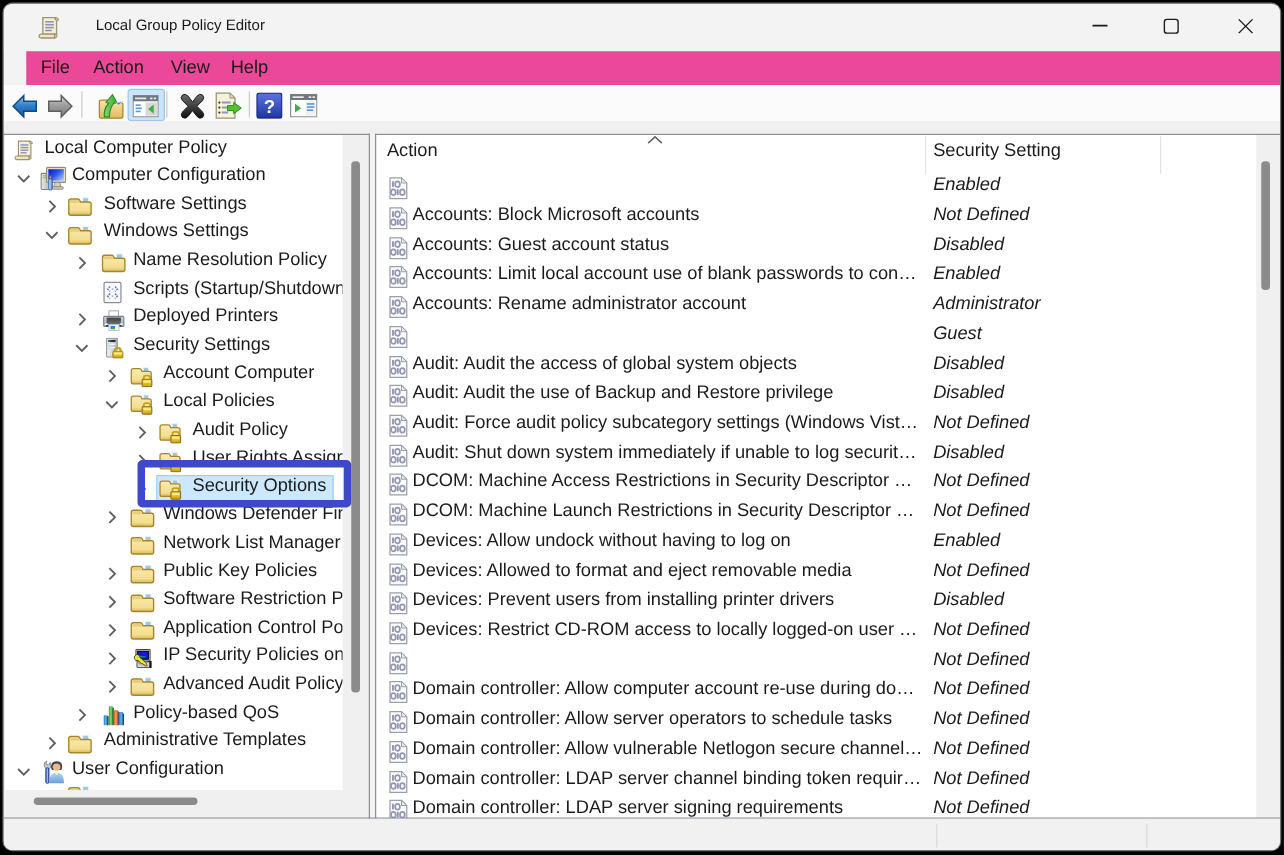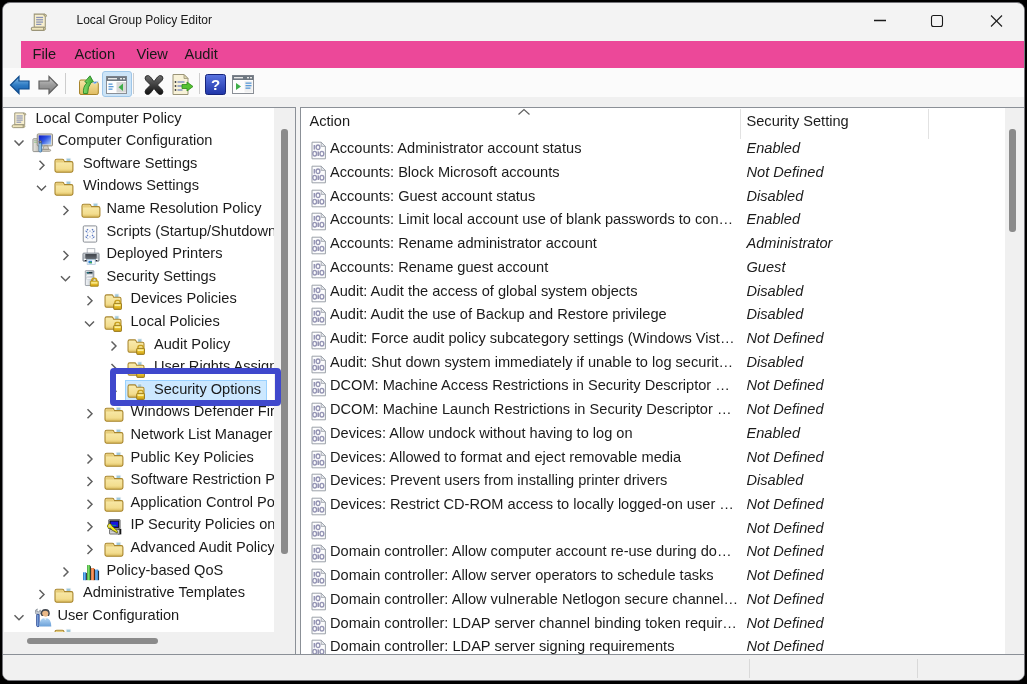--- a/index.html
+++ b/index.html
@@ -64,21 +64,21 @@
   <svg class="abs" style="left:862px;top:0" width="160" height="37">
     <line x1="9" y1="16.5" x2="21" y2="16.5" stroke="#1a1a1a" stroke-width="1.3"></line>
     <rect x="66.5" y="11.5" width="11" height="11" rx="2" fill="none" stroke="#1a1a1a" stroke-width="1.1"></rect>
     <line x1="126" y1="11.5" x2="137" y2="22.5" stroke="#1a1a1a" stroke-width="1.1"></line>
     <line x1="137" y1="11.5" x2="126" y2="22.5" stroke="#1a1a1a" stroke-width="1.1"></line>
   </svg>
   <div class="abs" id="menubar">
     <div class="menu" style="left:11.5px">File</div>
     <div class="menu" style="left:53.5px">Action</div>
     <div class="menu" style="left:115.5px">View</div>
-    <div class="menu" style="left:163.5px">Audit</div>
+    <div class="menu" style="left:163.5px">Help</div>
   </div>
   <div class="abs" id="toolbar">
     <div class="tbsep" style="left:62px"></div>
     <div class="tbsep" style="left:130px"></div>
     <div class="tbsep" style="left:196px"></div>
     <div class="tbi" style="left:6px"><svg width="22" height="22" viewBox="0 0 22 22">
       <path d="M10 2.5 L10 7 L20 7 L20 15 L10 15 L10 19.5 L1.5 11 Z" fill="url(#ba)" stroke="#0d4a8c" stroke-width="1.2"></path>
       <defs>
                 <linearGradient id="ba" x1="0" y1="0" x2="0" y2="1">
                   <stop offset="0" stop-color="#8ec4ee"></stop>
@@ -337,21 +337,21 @@
 <rect x="10.2" y="11" width="8.2" height="6.4" rx="0.8" fill="url(#lkb20)" stroke="#8f6e10" stroke-width="0.9"></rect>
 <defs>
                   <linearGradient id="lkb20" x1="0" y1="0" x2="0" y2="1">
                     <stop offset="0" stop-color="#f6dc52"></stop>
                     <stop offset="0.5" stop-color="#e8c22e"></stop>
                     <stop offset="1" stop-color="#c89a14"></stop>
                   </linearGradient>
                 </defs>
 <rect x="11.2" y="12.2" width="6.2" height="1.6" rx="0.6" fill="#faeda0"></rect>
 </svg></div>
-<div class="tt" style="left:126.5px;top:182.3px">Devices Policies</div>
+<div class="tt" style="left:126.5px;top:182.3px">Account Computer</div>
 <div class="ti" style="left:99.5px;top:207.4px"><svg width="20" height="17" viewBox="0 0 21 18">
 <rect x="11.4" y="1" width="4.2" height="3.6" fill="#9fc8da" stroke="#eef2f5" stroke-width="0.7"></rect>
 <path d="M1 3.8 Q1 2 2.7 2 L8 2 Q9.1 2 9.5 3 L10.1 4.4 L16.3 4.4 Q17.9 4.4 17.9 6 L17.9 13.4 Q17.9 15 16.3 15 L2.6 15 Q1 15 1 13.4 Z" fill="url(#flg20)" stroke="#a8852c" stroke-width="1.1"></path>
 <defs>
                   <linearGradient id="flg20" x1="0" y1="0" x2="0" y2="1">
                     <stop offset="0" stop-color="#f9ecb0"></stop>
                     <stop offset="0.75" stop-color="#f3dd8e"></stop>
                     <stop offset="1" stop-color="#d8b85a"></stop>
                   </linearGradient>
                 </defs>
@@ -643,21 +643,20 @@
     <div style="position:absolute;left:0;top:31px;width:703px;height:517px;overflow:hidden">
 <div class="li" style="top:2.2px"><svg width="17" height="19" viewBox="0 0 17 19">
 <path d="M2 1.2 L11.2 1.2 L15.4 5.4 L15.4 17.8 L2 17.8 Z" fill="#fcfcfd" stroke="#9aa0a8" stroke-width="1"></path>
 <path d="M11.2 1.2 L11.2 5.4 L15.4 5.4 Z" fill="#e6eaee" stroke="#9aa0a8" stroke-width="0.8"></path>
 <rect x="3.6" y="4" width="1.5" height="4.6" fill="#9595b4"></rect>
 <ellipse cx="8" cy="6.3" rx="1.9" ry="2.3" fill="none" stroke="#9595b4" stroke-width="1.4"></ellipse>
 <ellipse cx="4.7" cy="12.7" rx="1.9" ry="2.3" fill="none" stroke="#9595b4" stroke-width="1.4"></ellipse>
 <rect x="7.5" y="10.4" width="1.5" height="4.6" fill="#9595b4"></rect>
 <ellipse cx="11.9" cy="12.7" rx="1.9" ry="2.3" fill="none" stroke="#9595b4" stroke-width="1.4"></ellipse>
 </svg></div>
-<div class="lp" style="top:1.2px">Accounts: Administrator account status</div>
 <div class="lv" style="top:1.2px">Enabled</div>
 <div class="li" style="top:25.9px"><svg width="17" height="19" viewBox="0 0 17 19">
 <path d="M2 1.2 L11.2 1.2 L15.4 5.4 L15.4 17.8 L2 17.8 Z" fill="#fcfcfd" stroke="#9aa0a8" stroke-width="1"></path>
 <path d="M11.2 1.2 L11.2 5.4 L15.4 5.4 Z" fill="#e6eaee" stroke="#9aa0a8" stroke-width="0.8"></path>
 <rect x="3.6" y="4" width="1.5" height="4.6" fill="#9595b4"></rect>
 <ellipse cx="8" cy="6.3" rx="1.9" ry="2.3" fill="none" stroke="#9595b4" stroke-width="1.4"></ellipse>
 <ellipse cx="4.7" cy="12.7" rx="1.9" ry="2.3" fill="none" stroke="#9595b4" stroke-width="1.4"></ellipse>
 <rect x="7.5" y="10.4" width="1.5" height="4.6" fill="#9595b4"></rect>
 <ellipse cx="11.9" cy="12.7" rx="1.9" ry="2.3" fill="none" stroke="#9595b4" stroke-width="1.4"></ellipse>
 </svg></div>
@@ -698,21 +697,20 @@
 <div class="lv" style="top:96.1px">Administrator</div>
 <div class="li" style="top:120.8px"><svg width="17" height="19" viewBox="0 0 17 19">
 <path d="M2 1.2 L11.2 1.2 L15.4 5.4 L15.4 17.8 L2 17.8 Z" fill="#fcfcfd" stroke="#9aa0a8" stroke-width="1"></path>
 <path d="M11.2 1.2 L11.2 5.4 L15.4 5.4 Z" fill="#e6eaee" stroke="#9aa0a8" stroke-width="0.8"></path>
 <rect x="3.6" y="4" width="1.5" height="4.6" fill="#9595b4"></rect>
 <ellipse cx="8" cy="6.3" rx="1.9" ry="2.3" fill="none" stroke="#9595b4" stroke-width="1.4"></ellipse>
 <ellipse cx="4.7" cy="12.7" rx="1.9" ry="2.3" fill="none" stroke="#9595b4" stroke-width="1.4"></ellipse>
 <rect x="7.5" y="10.4" width="1.5" height="4.6" fill="#9595b4"></rect>
 <ellipse cx="11.9" cy="12.7" rx="1.9" ry="2.3" fill="none" stroke="#9595b4" stroke-width="1.4"></ellipse>
 </svg></div>
-<div class="lp" style="top:119.8px">Accounts: Rename guest account</div>
 <div class="lv" style="top:119.8px">Guest</div>
 <div class="li" style="top:144.5px"><svg width="17" height="19" viewBox="0 0 17 19">
 <path d="M2 1.2 L11.2 1.2 L15.4 5.4 L15.4 17.8 L2 17.8 Z" fill="#fcfcfd" stroke="#9aa0a8" stroke-width="1"></path>
 <path d="M11.2 1.2 L11.2 5.4 L15.4 5.4 Z" fill="#e6eaee" stroke="#9aa0a8" stroke-width="0.8"></path>
 <rect x="3.6" y="4" width="1.5" height="4.6" fill="#9595b4"></rect>
 <ellipse cx="8" cy="6.3" rx="1.9" ry="2.3" fill="none" stroke="#9595b4" stroke-width="1.4"></ellipse>
 <ellipse cx="4.7" cy="12.7" rx="1.9" ry="2.3" fill="none" stroke="#9595b4" stroke-width="1.4"></ellipse>
 <rect x="7.5" y="10.4" width="1.5" height="4.6" fill="#9595b4"></rect>
 <ellipse cx="11.9" cy="12.7" rx="1.9" ry="2.3" fill="none" stroke="#9595b4" stroke-width="1.4"></ellipse>
 </svg></div>

